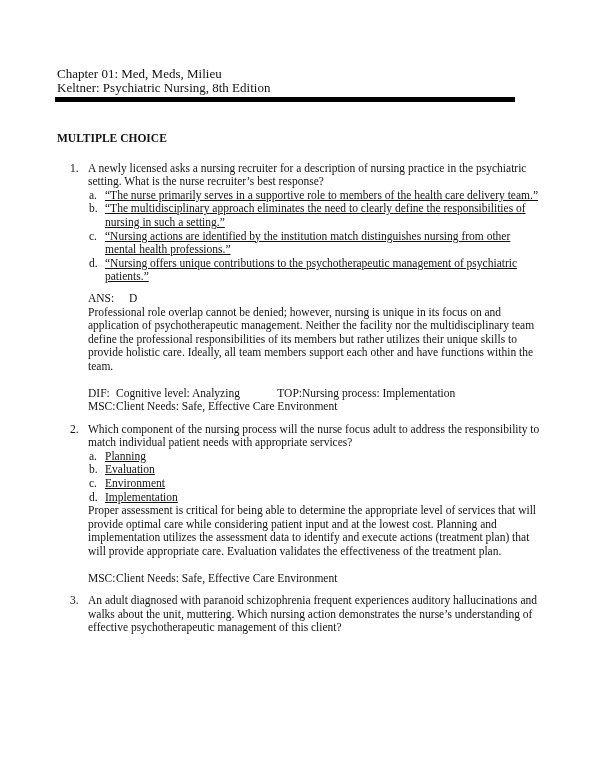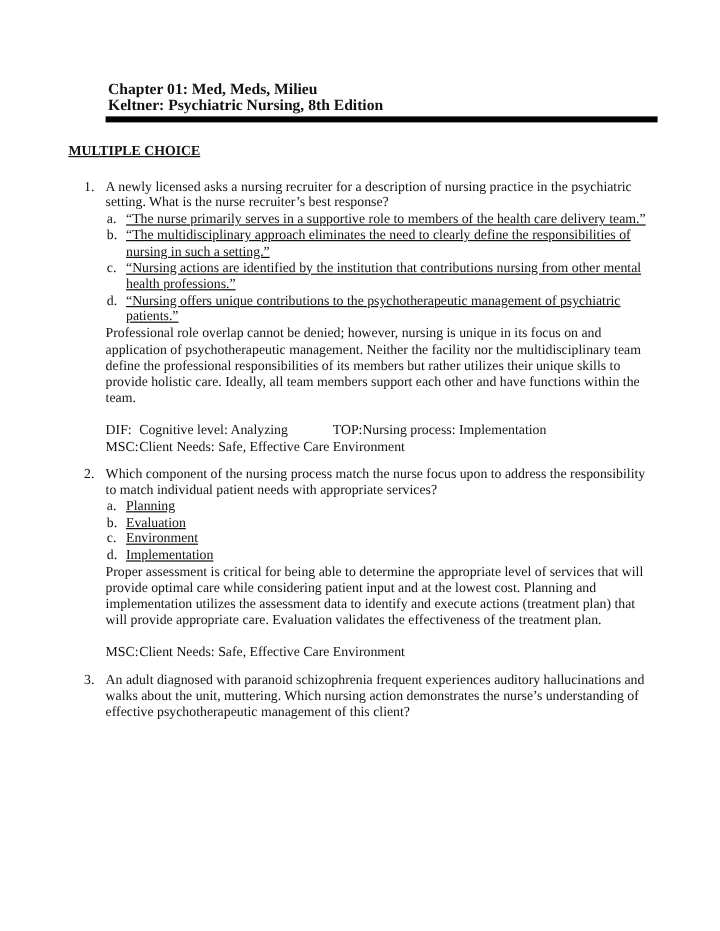--- a/index.html
+++ b/index.html
@@ -7,27 +7,27 @@
     width: 600px; height: 776px;
     background: #ffffff;
     color: #121212;
     font-family: "Liberation Serif", "DejaVu Serif", serif;
     font-size: 11.5px;
     line-height: 13.6px;
     overflow: hidden;
   }
   .page { padding: 67px 57px 0 57px; }
 
-  .doc-header { font-weight: bold; font-size: 13px; line-height: 14px; margin-left: 33px; }
+  .doc-header { font-weight: normal; font-size: 13px; line-height: 14px; }
   .title-rule {
     width: 460px; height: 5px; background: #000;
     margin-top: 2px; margin-left: -2px;
   }
 
-  .section-heading { font-weight: bold; margin-top: 18px; text-decoration: underline; }
+  .section-heading { font-weight: bold; margin-top: 30px; }
 
   .questions { margin-top: 16px; }
 
   .q { display: flex; margin: 0 0 9px 13px; }
   .qnum { width: 18px; flex: none; }
   .qbody { flex: 1; min-width: 0; }
 
   .opt { display: flex; margin-left: 1px; }
   .opt-letter { width: 16px; flex: none; }
   .opt-text { flex: 1; text-decoration: underline; }
@@ -62,42 +62,45 @@
         <div class="opt">
           <span class="opt-letter">a.</span>
           <span class="opt-text">“The nurse primarily serves in a supportive role to members of the health care delivery team.”</span>
         </div>
         <div class="opt">
           <span class="opt-letter">b.</span>
           <span class="opt-text">“The multidisciplinary approach eliminates the need to clearly define the responsibilities of nursing in such a setting.”</span>
         </div>
         <div class="opt">
           <span class="opt-letter">c.</span>
-          <span class="opt-text">“Nursing actions are identified by the institution that contributions nursing from other mental health professions.”</span>
+          <span class="opt-text">“Nursing actions are identified by the institution match distinguishes nursing from other mental health professions.”</span>
         </div>
         <div class="opt">
           <span class="opt-letter">d.</span>
           <span class="opt-text">“Nursing offers unique contributions to the psychotherapeutic management of psychiatric patients.”</span>
+        </div>
+        <div class="ans-row">
+          <span class="ans-label">ANS:</span><span>D</span>
         </div>
         <div class="rationale">Professional role overlap cannot be denied; however, nursing is unique in its focus on and application of psychotherapeutic management. Neither the facility nor the multidisciplinary team define the professional responsibilities of its members but rather utilizes their unique skills to provide holistic care. Ideally, all team members support each other and have functions within the team.</div>
         <div class="meta">
           <div>
             <span class="m-label">DIF:</span><span class="m-dif-val">Cognitive level: Analyzing</span><span class="m-top-label">TOP:</span><span>Nursing process: Implementation</span>
           </div>
           <div>
             <span class="m-label">MSC:</span><span>Client Needs: Safe, Effective Care Environment</span>
           </div>
         </div>
       </div>
     </div>
 
     <div class="q">
       <div class="qnum">2.</div>
       <div class="qbody">
-        <div class="stem">Which component of the nursing process match the nurse focus upon to address the responsibility to match individual patient needs with appropriate services?</div>
+        <div class="stem">Which component of the nursing process will the nurse focus adult to address the responsibility to match individual patient needs with appropriate services?</div>
         <div class="opt">
           <span class="opt-letter">a.</span>
           <span class="opt-text">Planning</span>
         </div>
         <div class="opt">
           <span class="opt-letter">b.</span>
           <span class="opt-text">Evaluation</span>
         </div>
         <div class="opt">
           <span class="opt-letter">c.</span>

